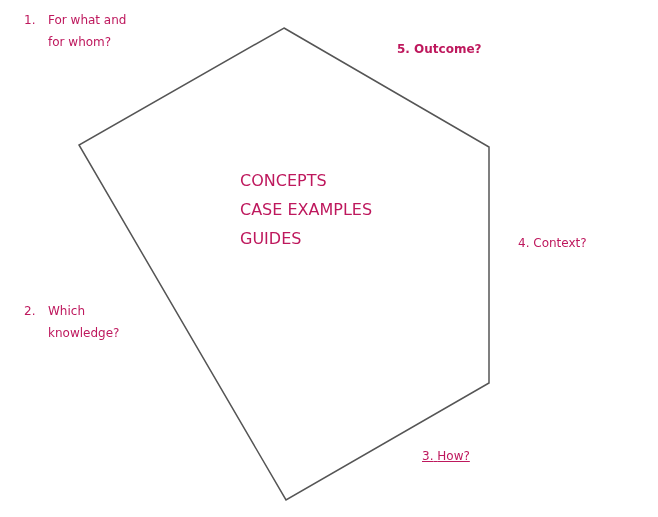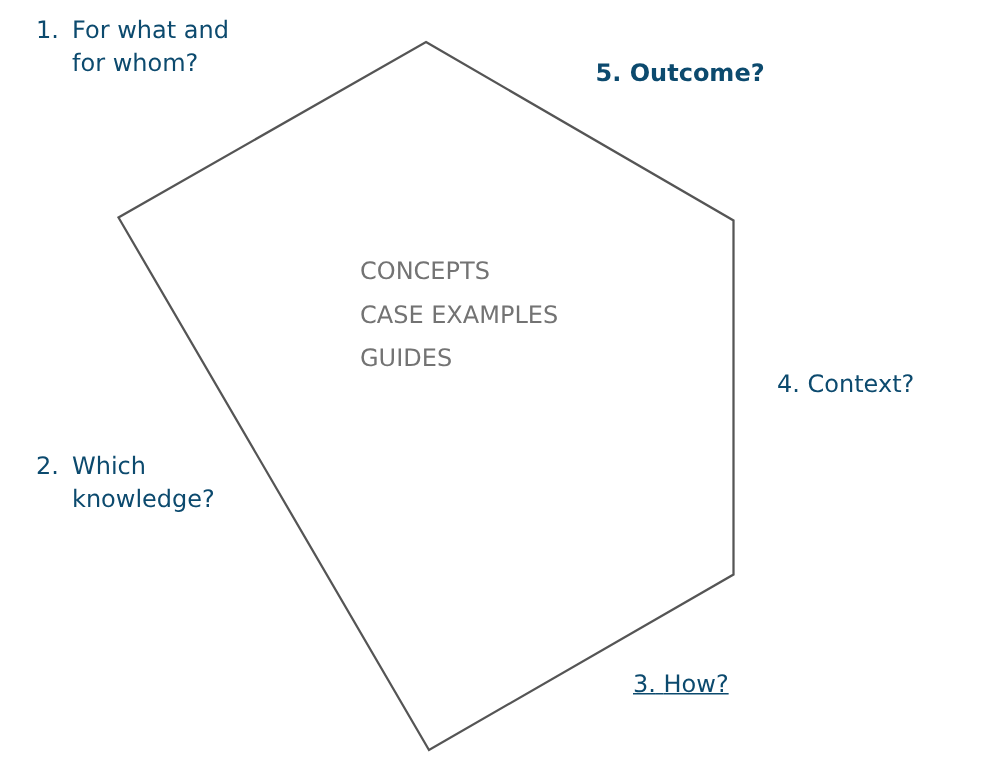--- a/index.html
+++ b/index.html
@@ -8,34 +8,34 @@
       width: 658px;
       height: 517px;
       background: #ffffff;
       overflow: hidden;
       font-family: "DejaVu Sans", "Liberation Sans", sans-serif;
       color: #262626;
     }
     svg.shape { position: absolute; left: 0; top: 0; }
     .label {
       position: absolute;
-      font-size: 16px;
+      font-size: 12px;
       line-height: 22px;
       white-space: nowrap;
-      color: #0c4a6e;
+      color: #be185d;
     }
     .label .num { display: inline-block; width: 24px; }
     .label .cont { display: block; padding-left: 24px; }
     .center {
       position: absolute;
       left: 240px;
       top: 166px;
       font-size: 16px;
       line-height: 29px;
-      color: #737373;
+      color: #be185d;
     }
     .center div { white-space: nowrap; }
   </style>
 </head>
 <body>
 
 <div class="canvas">
   <svg class="shape" width="658" height="517">
     <polygon points="284,28 489,147 489,383 286,500 79,145" fill="none" stroke="#555555" stroke-width="1.5"></polygon>
   </svg>
@@ -53,20 +53,20 @@
 
   <div class="label" style="left:24px; top:300px;">
     <span class="num">2.</span><span>Which</span>
     <span class="cont">knowledge?</span>
   </div>
 
   <div class="label" style="left:422px; top:445px;text-decoration:underline;">
     <span>3.</span> <span>How?</span>
   </div>
 
-  <div class="label" style="left:518px; top:245px;text-align:center;">
+  <div class="label" style="left:518px; top:232px;text-align:center;">
     <span>4.</span> <span>Context?</span>
   </div>
 
   <div class="label" style="left:397px; top:38px;font-weight:bold;">
     <span>5.</span> <span>Outcome?</span>
   </div>
 </div>
 
 </body></html>

